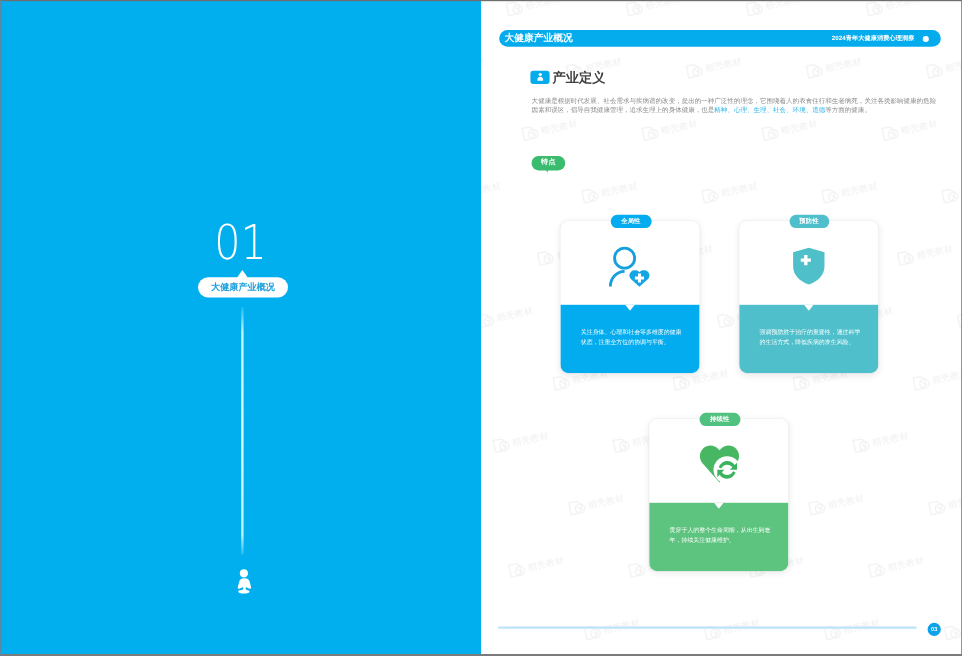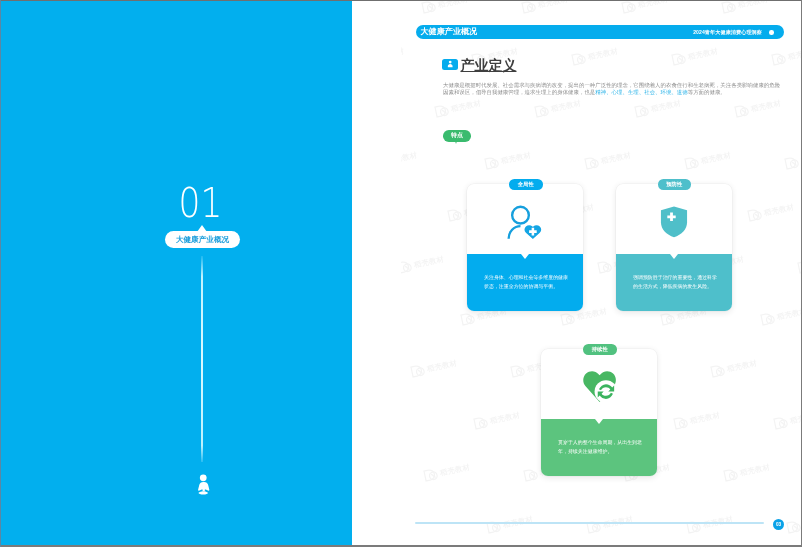--- a/index.html
+++ b/index.html
@@ -1,20 +1,20 @@
 <!DOCTYPE html>
 <html><head>
 <meta charset="utf-8">
 <style>
   html,body{margin:0;padding:0;background:#fff;}
   body{width:802px;height:547px;overflow:hidden;font-family:"Liberation Sans",sans-serif;}
   #root{position:relative;width:802px;height:547px;overflow:hidden;background:#fff;}
 
   
-  .left-panel{position:absolute;left:0;top:0;width:352px;height:547px;background:#02AFEE;}
+  .left-panel{position:absolute;left:0;top:0;width:401px;height:547px;background:#02AFEE;}
   .cover-number{position:absolute;left:0;top:187px;width:401px;text-align:center;color:#ffffff;
      font-size:40px;font-weight:300;letter-spacing:0px;line-height:33px;
      transform:scaleX(.86);transform-origin:center top;
      font-family:"DejaVu Sans",sans-serif;}
   .cover-badge{position:absolute;left:165px;top:231px;width:75px;height:17px;background:#fff;border-radius:9px;
      display:flex;align-items:center;justify-content:center;}
   .cover-badge span{font-size:7.6px;color:#1C9FDC;letter-spacing:0;font-weight:bold;}
   .cover-notch{position:absolute;left:197px;top:225px;width:0;height:0;
      border-left:5px solid transparent;border-right:5px solid transparent;border-bottom:7px solid #fff;}
   .cover-line{position:absolute;left:201.3px;top:256px;width:1.5px;height:206px;
@@ -28,21 +28,21 @@
   .edge-t{position:absolute;left:0;top:0;width:802px;height:1.3px;background:#6f6f6f;z-index:30;}
   .edge-l{position:absolute;left:0;top:0;width:1.3px;height:547px;background:#5b87a4;z-index:30;}
 
   .hdr{position:absolute;left:15px;top:25px;width:368px;height:14px;border-radius:7px;background:#05ACED;}
   .hdr-title{position:absolute;left:4.5px;top:0;height:14px;line-height:14px;font-size:8.1px;color:#fff;font-weight:bold;letter-spacing:0;}
   .hdr-sub{position:absolute;right:22px;top:0;height:14px;line-height:14px;font-size:5.1px;color:#fff;letter-spacing:.1px;font-weight:bold;}
   .hdr-dot{position:absolute;right:10px;top:5px;width:4.6px;height:4.6px;border-radius:50%;background:#fff;}
 
   .sec-head{position:absolute;left:41px;top:58px;display:flex;align-items:flex-end;height:12px;}
   .sec-ico{width:16px;height:11.5px;border-radius:2.5px;background:#05ACED;display:flex;align-items:center;justify-content:center;}
-  .sec-title{margin-left:2.5px;font-size:14px;color:#3f3f3f;font-weight:bold;letter-spacing:0;line-height:10.5px;text-decoration:underline;}
+  .sec-title{margin-left:2.5px;font-size:11px;color:#3f3f3f;font-weight:bold;letter-spacing:0;line-height:10.5px;}
 
   .body-text{position:absolute;left:42px;top:82px;width:340px;font-size:5.45px;line-height:7.3px;color:#8b8b8b;letter-spacing:0;}
   .bl{white-space:nowrap;}
   .kwd{color:#2BB3E8;}
 
   .card{position:absolute;border-radius:7px;overflow:hidden;background:#fff;
     box-shadow:0 0 0 .6px rgba(0,0,0,.04), 0 1.5px 6px rgba(0,0,0,.09);}
   .card-bot{position:absolute;left:0;right:0;bottom:0;}
   .card-notch{position:absolute;width:0;height:0;border-left:4.2px solid transparent;border-right:4.2px solid transparent;border-top:5.5px solid #fff;z-index:3;}
   .card-txt{position:absolute;color:#fff;font-size:4.95px;line-height:8.6px;letter-spacing:0;}

